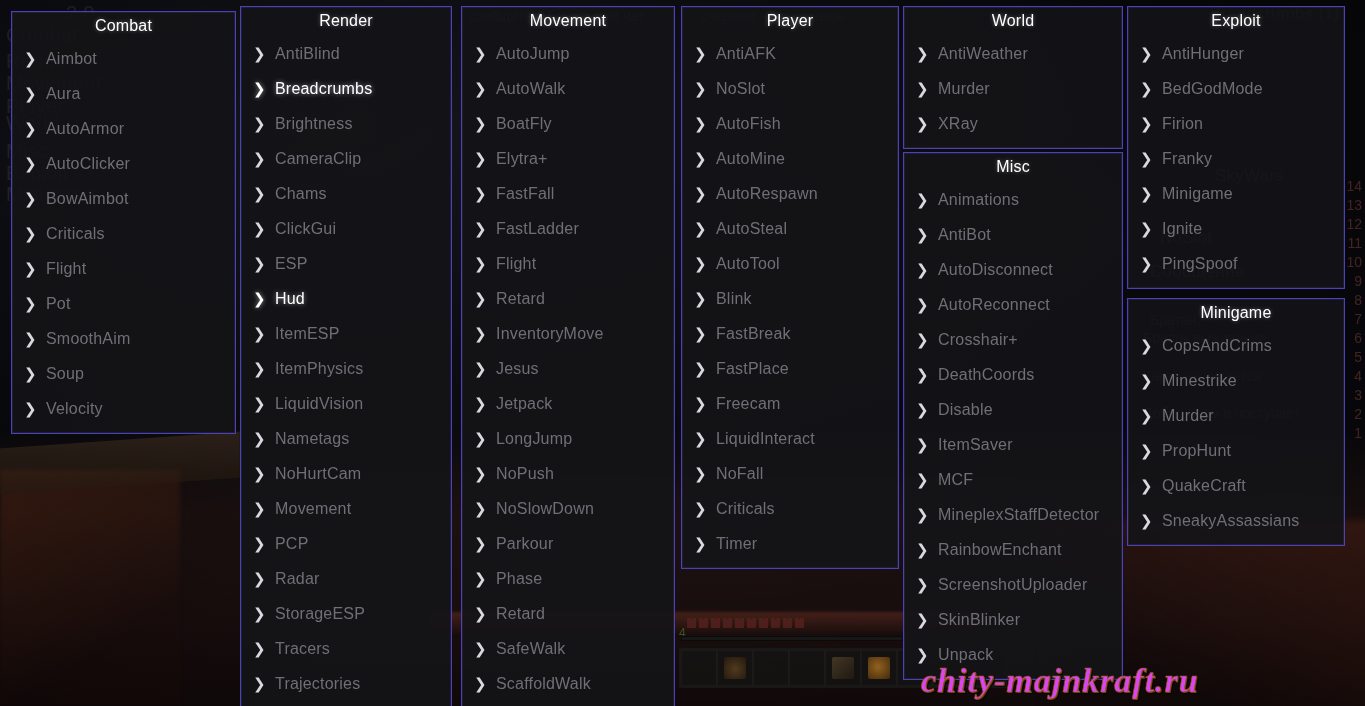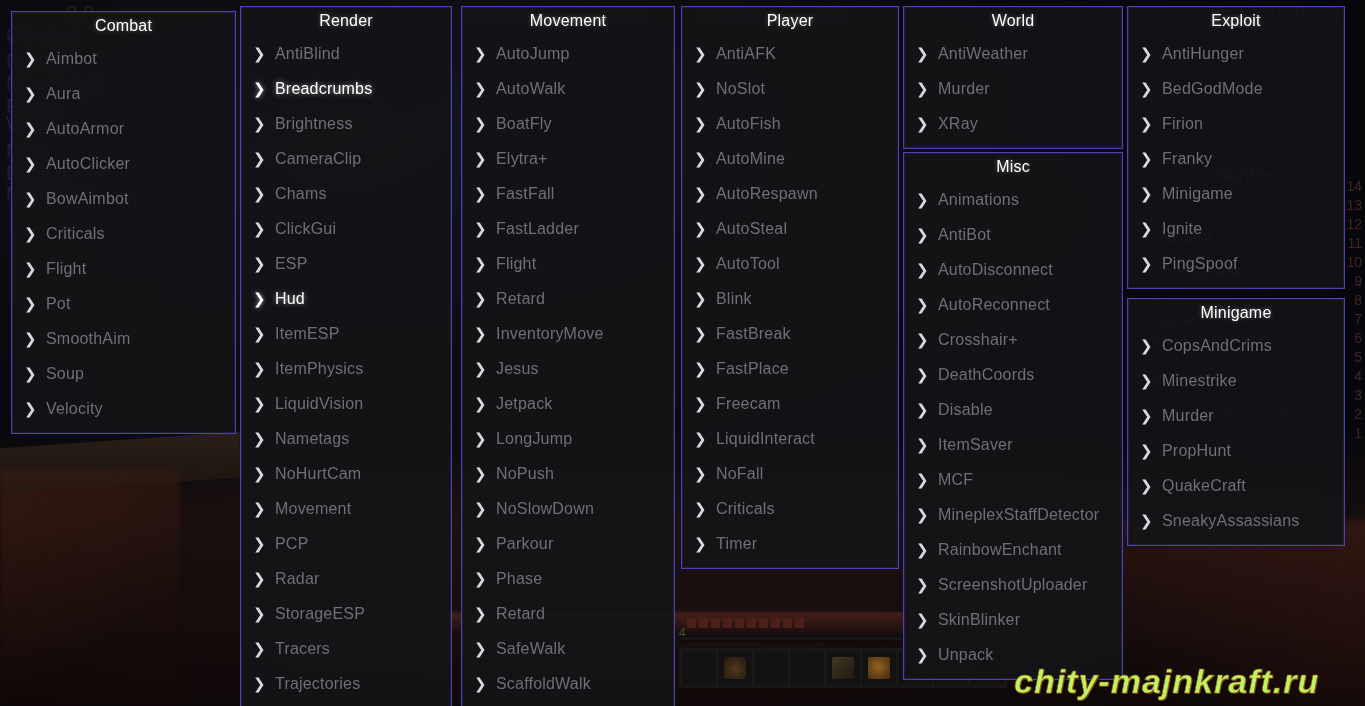--- a/index.html
+++ b/index.html
@@ -94,25 +94,25 @@
   .hb-item{ position:absolute; inset:6px; border-radius:2px; opacity:.8; }
   .it-gold{ background:radial-gradient(circle at 45% 45%, #d08a2a, #5e3a0c); }
   .it-dust{ background:radial-gradient(circle at 50% 55%, #6e4e28, #2b1d0d); }
   .it-tool{ background:linear-gradient(135deg,#5a4a30,#2a2014); }
   .hb-level{
     position:absolute; left:0; top:6px; font-size:12px; color:#5a7a2a; opacity:.7;
   }
 
   
   #watermark{
-    position:absolute; left:1014px; top:662px;
-    font-family:Liberation Sans, sans-serif;
+    position:absolute; left:921px; top:662px;
+    font-family:Liberation Serif, serif;
     font-size:34px; font-weight:700; font-style:italic;
     letter-spacing:1px;
-    color:#bef264;
+    color:#d946ef;
     text-shadow:0 0 1px #7a4a08, 1px 1px 0 #6d3f06, 2px 2px 0 rgba(0,0,0,.6);
     -webkit-text-stroke:.6px #8a5208;
   }
 
   
   .panel{
     position:absolute;
     background:rgba(20,20,23,.90);
     border:1.4px solid #4b42b8;
     box-shadow:0 0 0 1px rgba(90,80,200,.18) inset;

